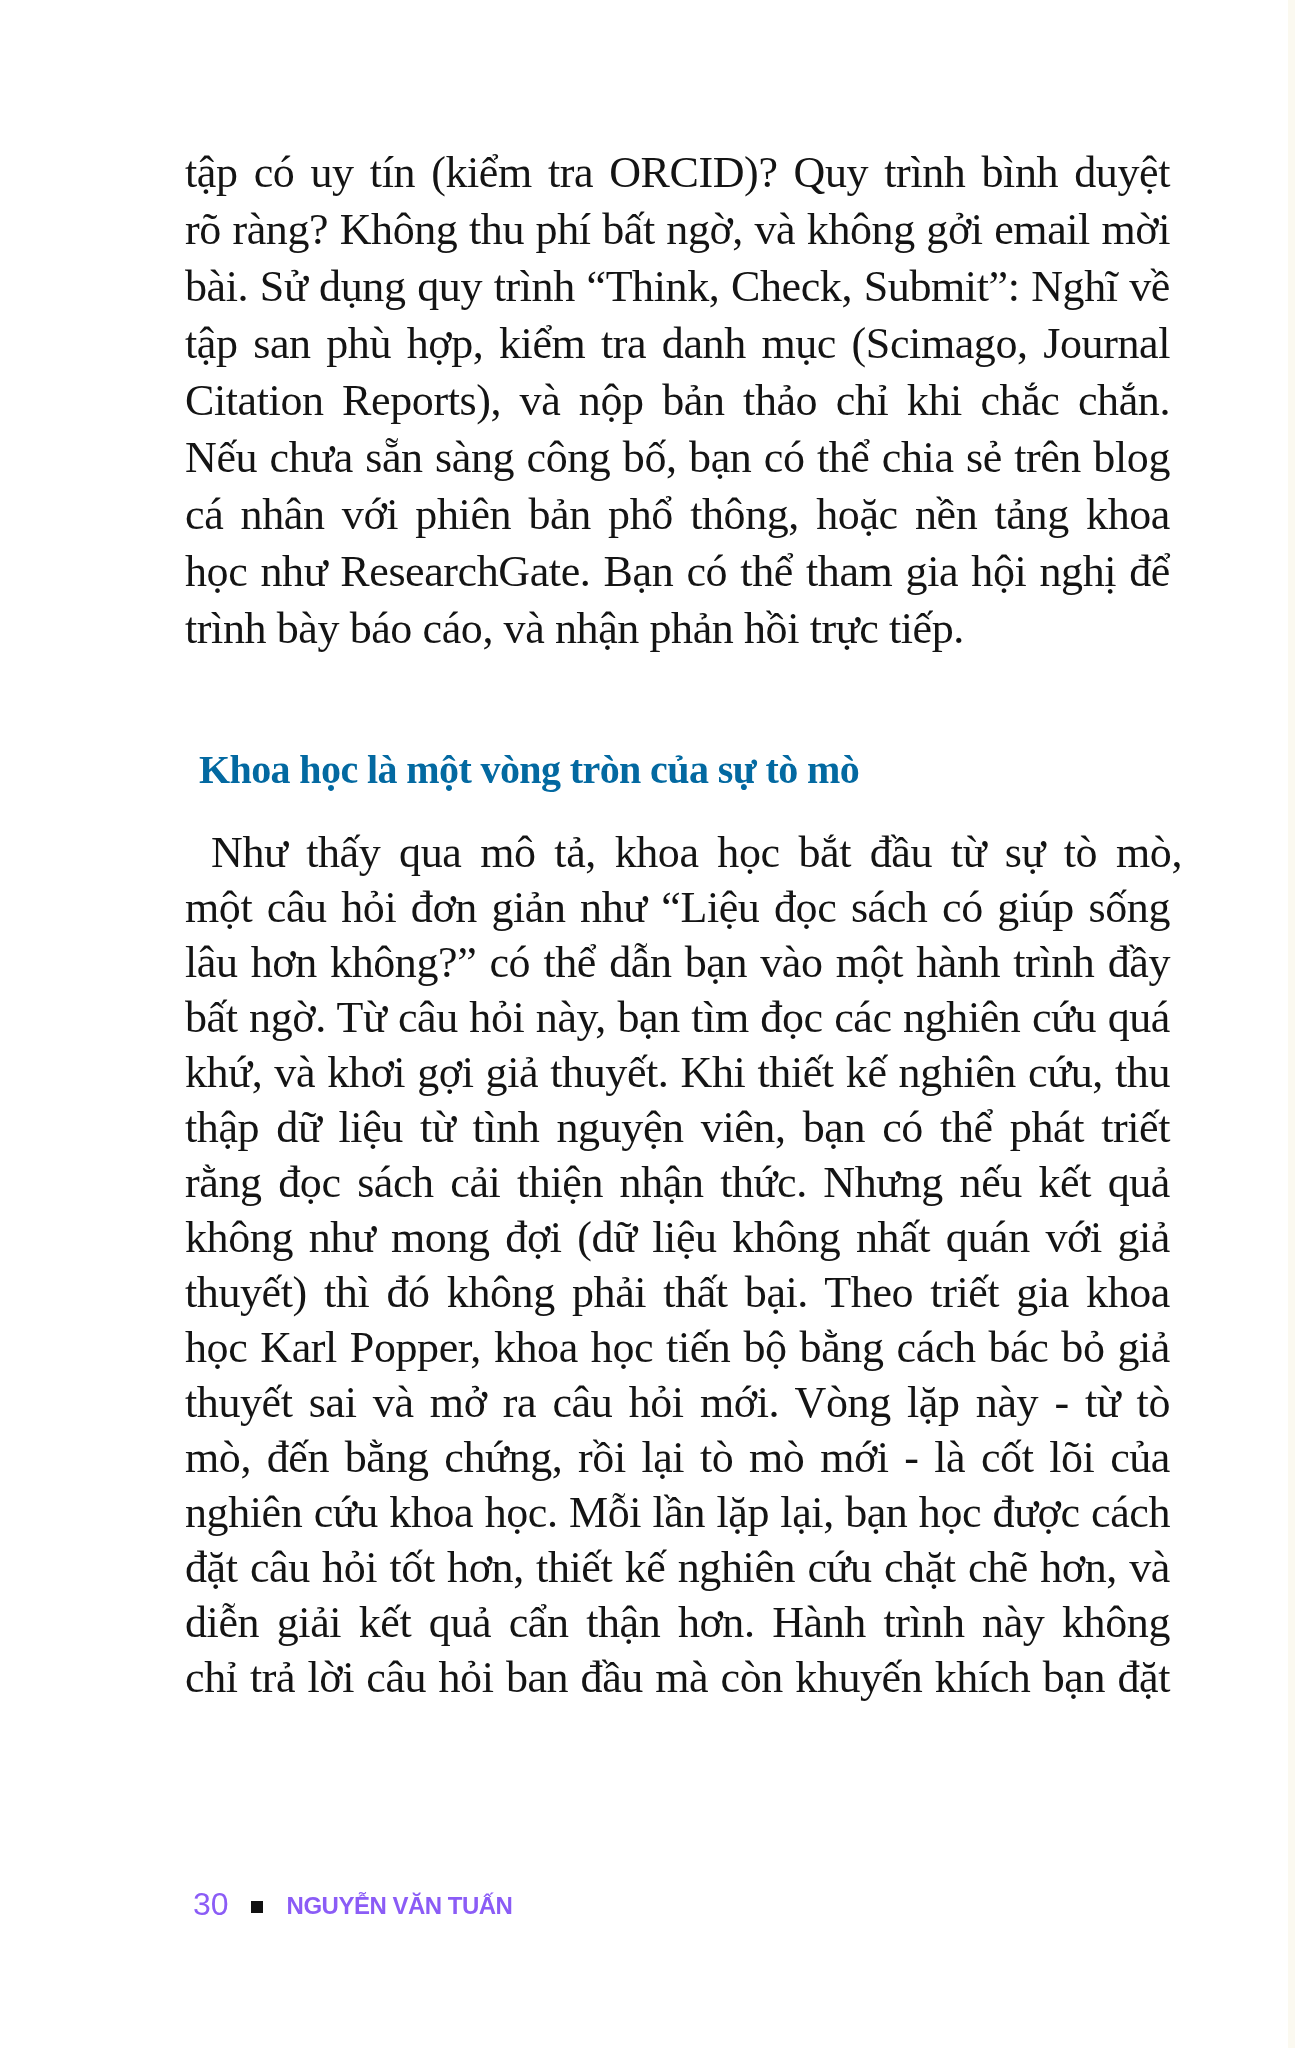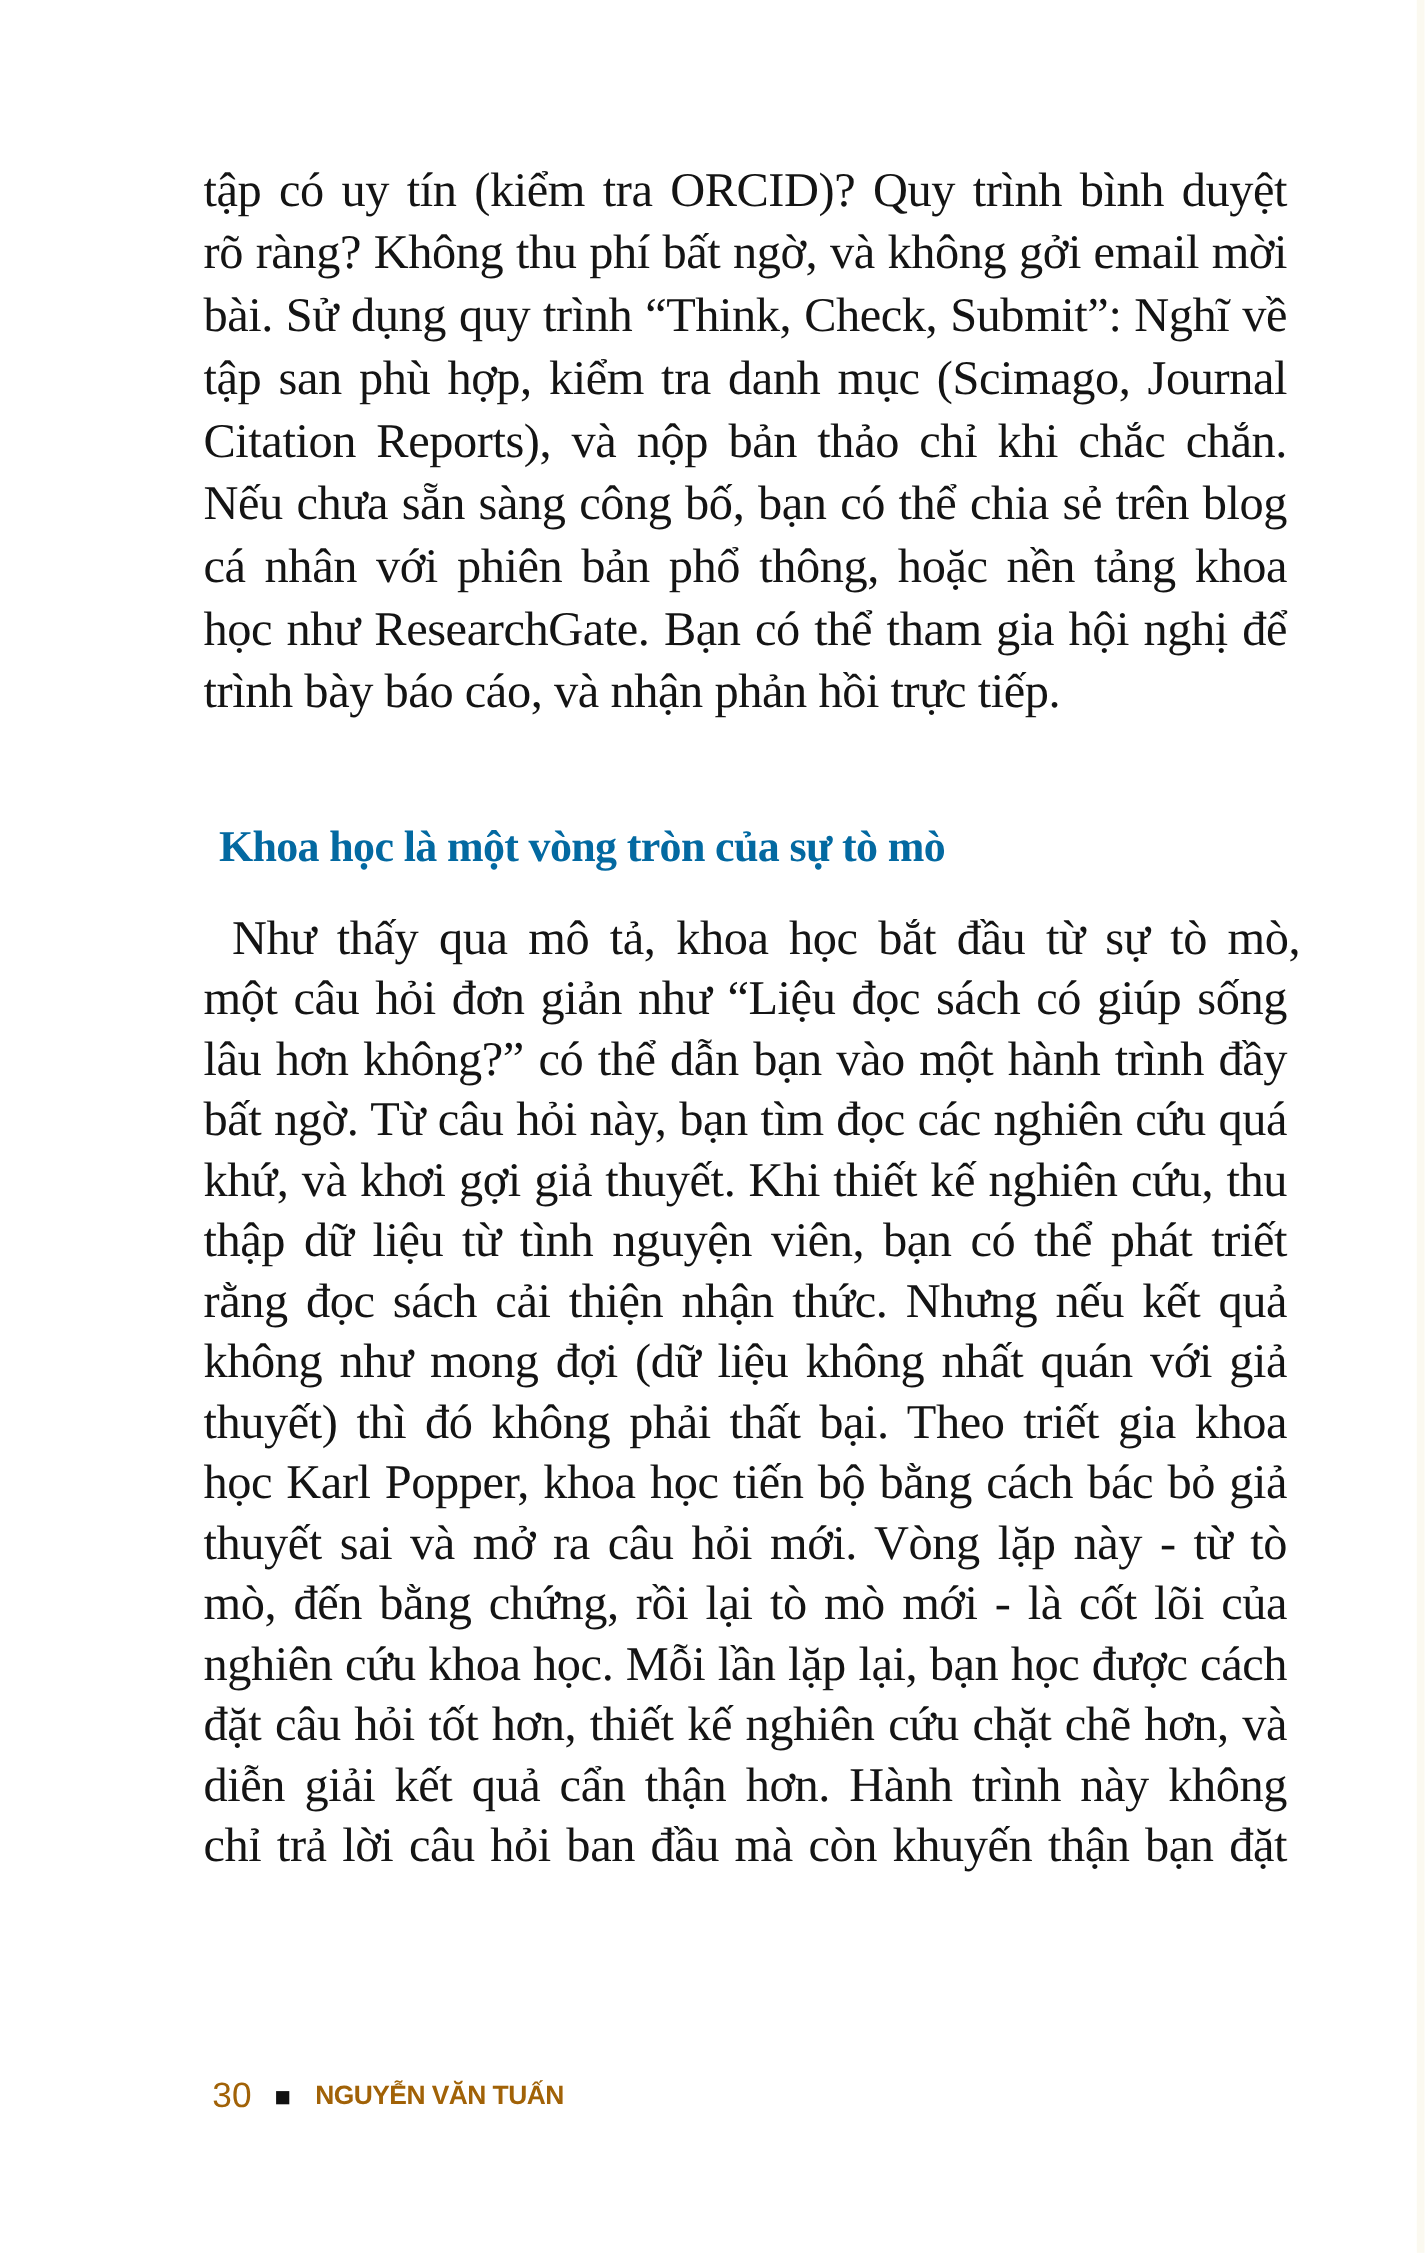--- a/index.html
+++ b/index.html
@@ -24,21 +24,21 @@
   }
   .line.last { text-align-last: left; }
   .line.indent { left: 14px; width: 971px; margin-left: 12px; }
   .heading {
     position: absolute; left: 14px; font-size: 40px; line-height: 56px;
     font-weight: bold; white-space: nowrap; letter-spacing: -0.6px;
     font-family: "Liberation Serif", "DejaVu Serif", serif; color: #0369a1;
   }
   .footer {
     position: absolute; left: 193px; top: 1884px; height: 40px;
-    display: flex; align-items: center; color: #a16207;
+    display: flex; align-items: center; color: #8b5cf6;
     font-family: "Liberation Sans", "DejaVu Sans", sans-serif;
   }
   .footer .page-num { font-size: 32px; font-weight: normal; }
   .footer .sep { width: 12px; height: 12px; background: #111; margin: 6px 24px 0 22px; }
   .footer .author { font-size: 24px; font-weight: bold; letter-spacing: -0.5px; margin-top: 4px; }
 </style>
 </head>
 <body>
 
 <div class="page-edge"></div>
@@ -65,20 +65,20 @@
   <div class="line" style="top:1100px">thập dữ liệu từ tình nguyện viên, bạn có thể phát triết</div>
   <div class="line" style="top:1155px">rằng đọc sách cải thiện nhận thức. Nhưng nếu kết quả</div>
   <div class="line" style="top:1210px">không như mong đợi (dữ liệu không nhất quán với giả</div>
   <div class="line" style="top:1265px">thuyết) thì đó không phải thất bại. Theo triết gia khoa</div>
   <div class="line" style="top:1320px">học Karl Popper, khoa học tiến bộ bằng cách bác bỏ giả</div>
   <div class="line" style="top:1375px">thuyết sai và mở ra câu hỏi mới. Vòng lặp này - từ tò</div>
   <div class="line" style="top:1430px">mò, đến bằng chứng, rồi lại tò mò mới - là cốt lõi của</div>
   <div class="line" style="top:1485px">nghiên cứu khoa học. Mỗi lần lặp lại, bạn học được cách</div>
   <div class="line" style="top:1540px">đặt câu hỏi tốt hơn, thiết kế nghiên cứu chặt chẽ hơn, và</div>
   <div class="line" style="top:1595px">diễn giải kết quả cẩn thận hơn. Hành trình này không</div>
-  <div class="line" style="top:1650px">chỉ trả lời câu hỏi ban đầu mà còn khuyến thận bạn đặt</div>
+  <div class="line" style="top:1650px">chỉ trả lời câu hỏi ban đầu mà còn khuyến khích bạn đặt</div>
 </div>
 
 <div class="footer">
   <span class="page-num">30</span>
   <span class="sep"></span>
   <span class="author">NGUYỄN VĂN TUẤN</span>
 </div>
 
 </body></html>

